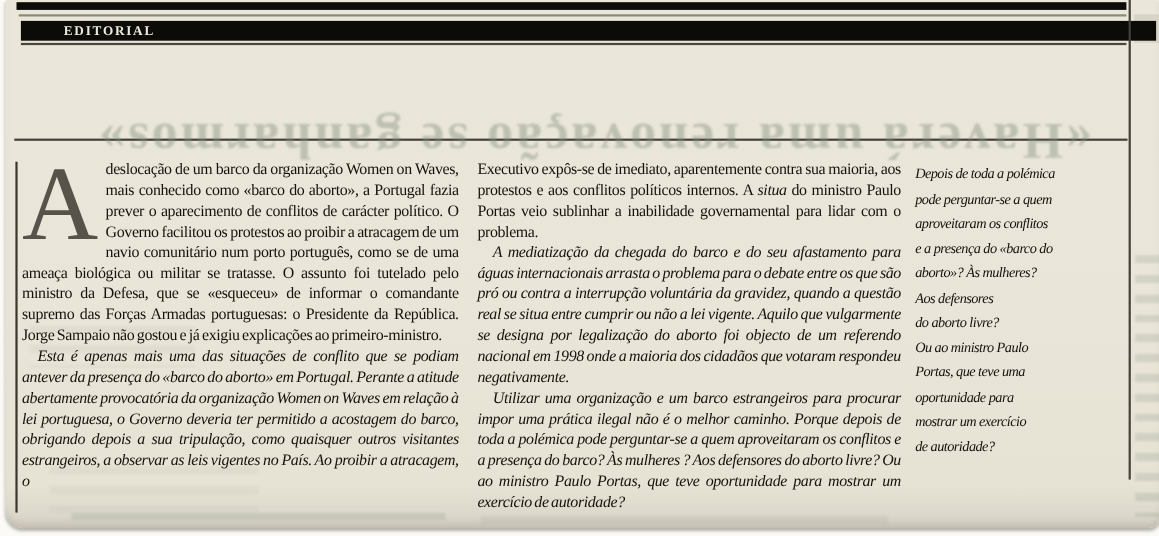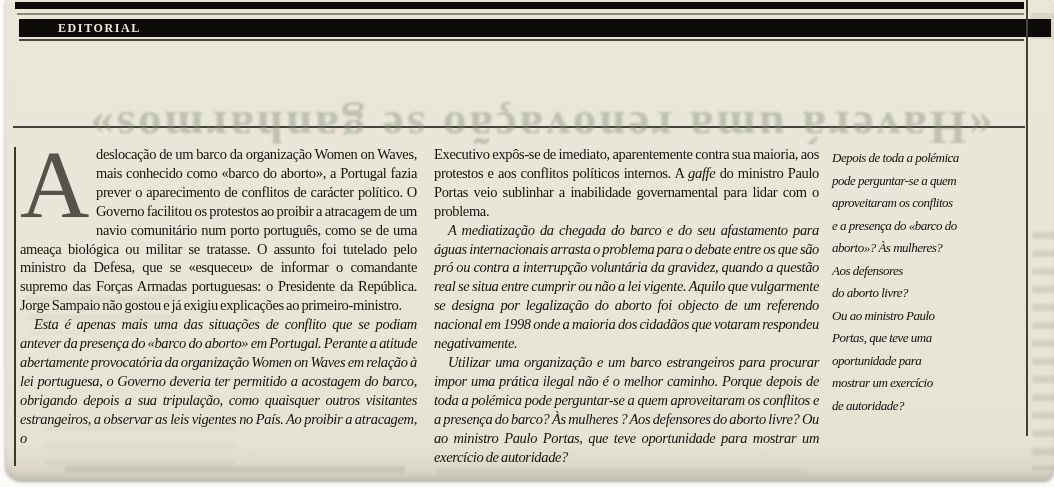--- a/index.html
+++ b/index.html
@@ -81,21 +81,21 @@
 
     <div class="rule-left"></div>
     <div class="rule-right"></div>
 
     <div class="col col-1">
       <p><span class="dropcap">A</span><span>deslocação de um barco da organização Women on Waves, mais conhecido como «barco do aborto», a Portugal fazia prever o aparecimento de conflitos de carácter político. O Governo facilitou os protestos ao proibir a atracagem de um navio comunitário num porto português, como se de uma ameaça biológica ou militar se tratasse. O assunto foi tutelado pelo ministro da Defesa, que se «esqueceu» de informar o comandante supremo das Forças Armadas portuguesas: o Presidente da República. Jorge Sampaio não gostou e já exigiu explicações ao primeiro-ministro.</span></p>
       <p class="indent cont">Esta é apenas mais uma das situações de conflito que se podiam antever da presença do «barco do aborto» em Portugal. Perante a atitude abertamente provocatória da organização Women on Waves em relação à lei portuguesa, o Governo deveria ter permitido a acostagem do barco, obrigando depois a sua tripulação, como quaisquer outros visitantes estrangeiros, a observar as leis vigentes no País. Ao proibir a atracagem, o</p>
     </div>
 
     <div class="col col-2">
-      <p><span>Executivo expôs-se de imediato, aparentemente contra sua maioria, aos protestos e aos conflitos políticos internos. A </span><span class="gaffe">gaffe</span><span> do ministro Paulo Portas veio sublinhar a inabilidade governamental para lidar com o problema.</span></p>
+      <p><span>Executivo expôs-se de imediato, aparentemente contra sua maioria, aos protestos e aos conflitos políticos internos. A </span><span class="gaffe">situa</span><span> do ministro Paulo Portas veio sublinhar a inabilidade governamental para lidar com o problema.</span></p>
       <p class="indent">A mediatização da chegada do barco e do seu afastamento para águas internacionais arrasta o problema para o debate entre os que são pró ou contra a interrupção voluntária da gravidez, quando a questão real se situa entre cumprir ou não a lei vigente. Aquilo que vulgarmente se designa por legalização do aborto foi objecto de um referendo nacional em 1998 onde a maioria dos cidadãos que votaram respondeu negativamente.</p>
       <p class="indent">Utilizar uma organização e um barco estrangeiros para procurar impor uma prática ilegal não é o melhor caminho. Porque depois de toda a polémica pode perguntar-se a quem aproveitaram os conflitos e a presença do barco? Às mulheres ? Aos defensores do aborto livre? Ou ao ministro Paulo Portas, que teve oportunidade para mostrar um exercício de autoridade?</p>
     </div>
 
     <div class="pull-quote">Depois de toda a polémica
 pode perguntar-se a quem
 aproveitaram os conflitos
 e a presença do «barco do
 aborto»? Às mulheres?
 Aos defensores

